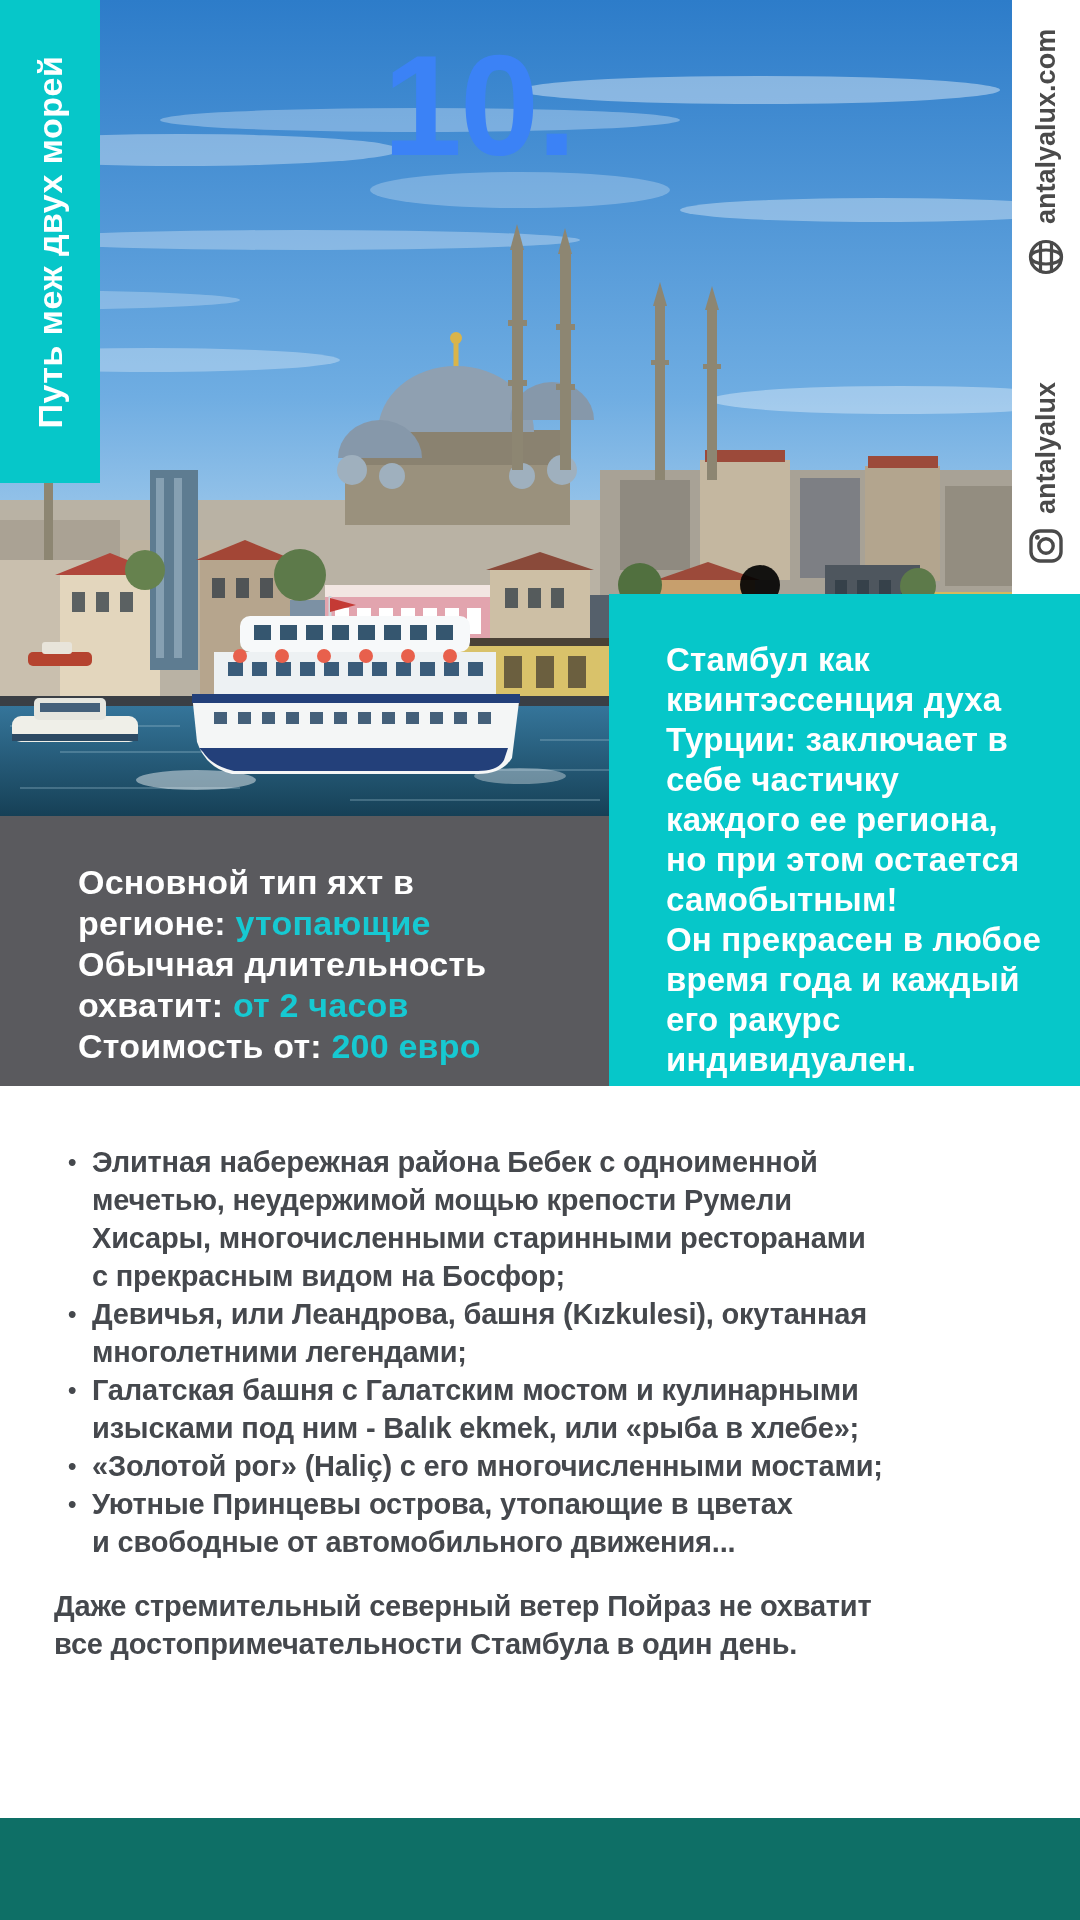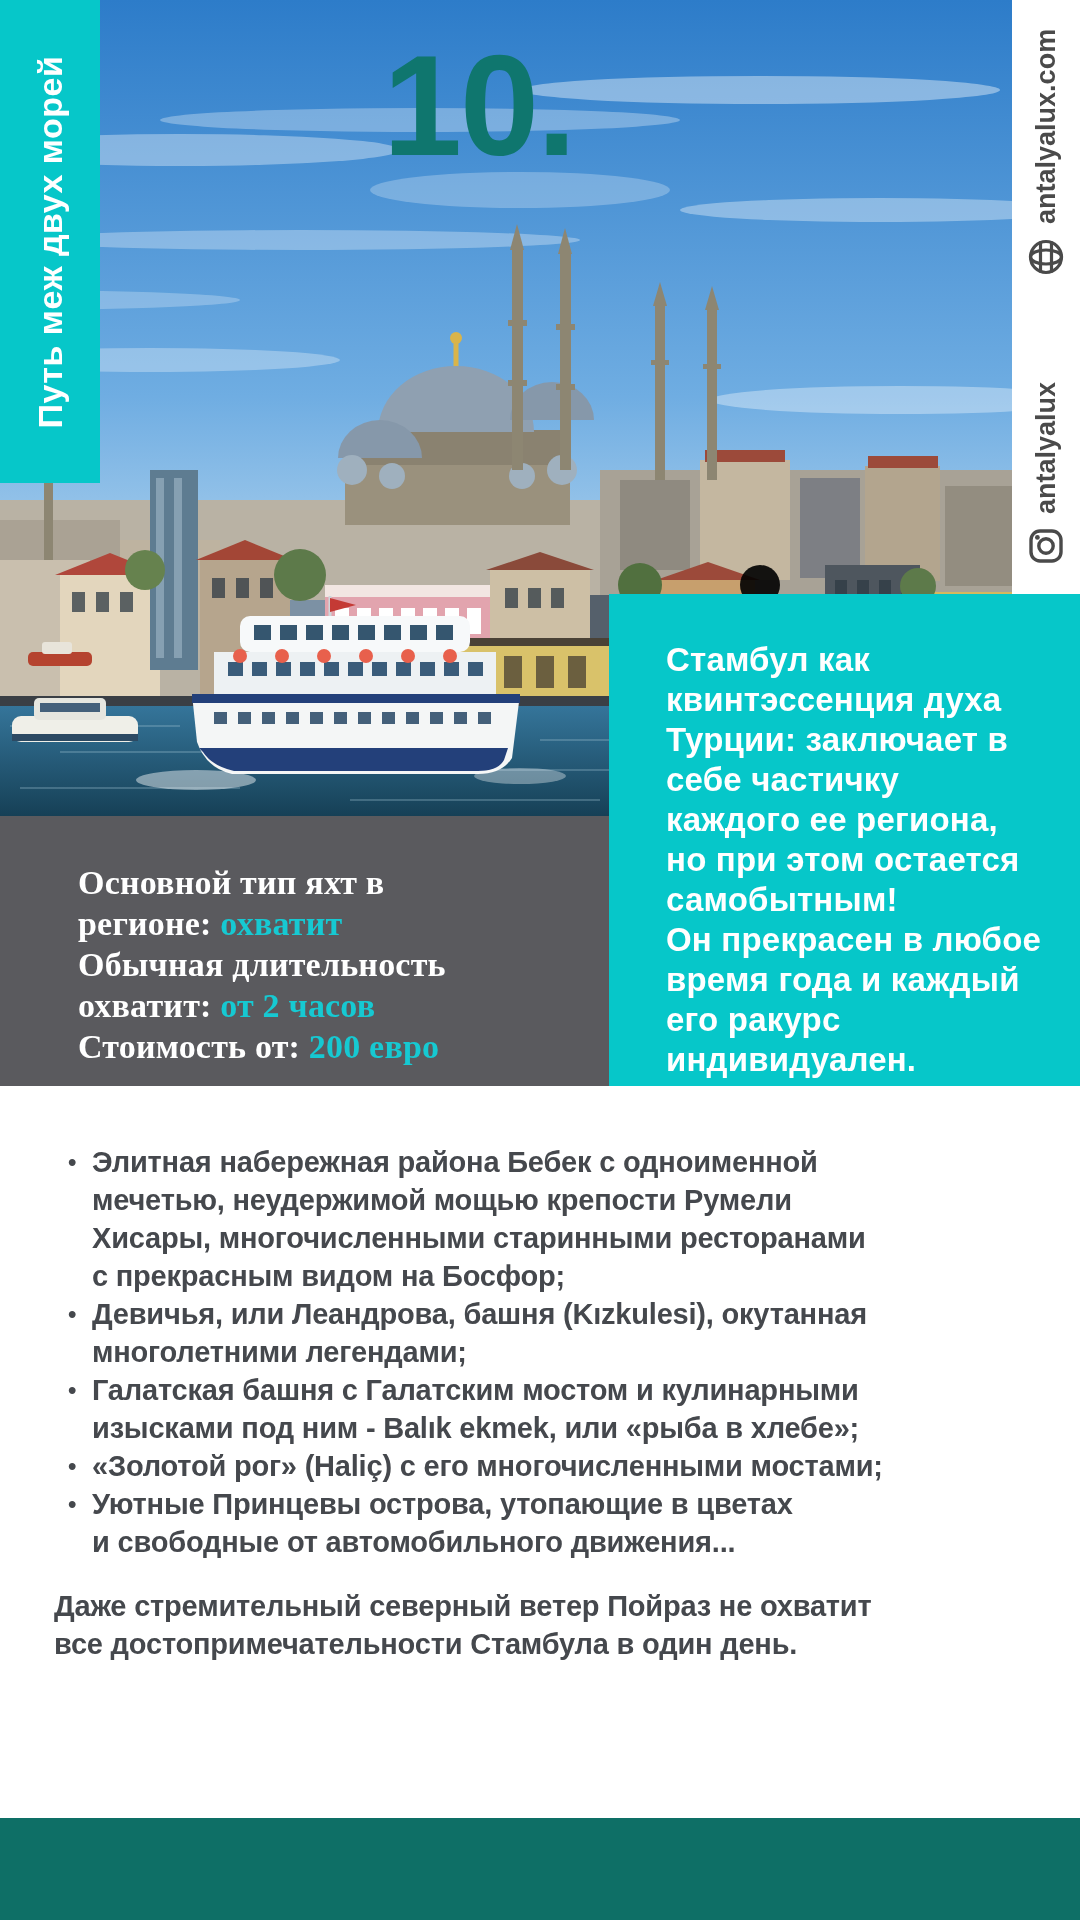--- a/index.html
+++ b/index.html
@@ -17,39 +17,39 @@
   .left-banner{position:absolute;left:0;top:0;width:100px;height:483px;background:var(--c-teal);}
   .banner-rot{
     position:absolute;left:50%;top:50%;width:483px;height:100px;
     transform:translate(-50%,-50%) rotate(-90deg);
     display:flex;align-items:center;justify-content:center;
     color:#fff;font-weight:bold;font-size:34px;letter-spacing:.5px;white-space:nowrap;
   }
   
   .hero-title{
     position:absolute;left:383px;top:28px;display:flex;align-items:baseline;
-    color:#0f766e;font-weight:bold;white-space:nowrap;
+    color:#3b82f6;font-weight:bold;white-space:nowrap;
   }
   .hero-title .num{font-size:142px;line-height:1.1;letter-spacing:-2px;}
   .hero-title .city{font-size:78px;line-height:1;letter-spacing:0;}
   
   .right-rail{position:absolute;right:0;top:0;width:68px;height:594px;background:#fff;}
   .rail-rot{
     position:absolute;left:50%;top:50%;width:594px;height:68px;
     transform:translate(-50%,-50%) rotate(-90deg);
     display:flex;align-items:center;gap:14px;padding-left:30px;box-sizing:border-box;
     color:var(--c-brand);font-weight:bold;font-size:27px;white-space:nowrap;
   }
   .rail-rot .spacer{width:78px;flex:0 0 auto;}
   .rail-rot svg{flex:0 0 auto;display:block;}
   
   .stat-box{
     position:absolute;left:0;top:816px;width:609px;height:270px;background:var(--c-gray);
     box-sizing:border-box;padding:46px 14px 0 78px;
-    color:#fff;font-weight:bold;font-size:34px;line-height:41px;letter-spacing:.2px;font-family:Liberation Serif, serif;
+    color:#fff;font-weight:bold;font-size:34px;line-height:41px;letter-spacing:.2px;
   }
   .stat-line{white-space:nowrap;}
   .stat-line .accent{color:var(--c-accent);}
   
   .quote-box{
     position:absolute;left:609px;top:594px;width:471px;height:492px;background:var(--c-teal);
     box-sizing:border-box;padding:46px 24px 0 57px;
     color:#fff;font-weight:bold;font-size:33px;line-height:40px;white-space:pre-line;letter-spacing:.2px;
   }
   
@@ -344,21 +344,21 @@
         <ellipse cx="19" cy="19" rx="7" ry="15.5" fill="none" stroke="#4a4a4a" stroke-width="3.2"></ellipse>
         <line x1="3.5" y1="13.5" x2="34.5" y2="13.5" stroke="#4a4a4a" stroke-width="3.2"></line>
         <line x1="3.5" y1="24.5" x2="34.5" y2="24.5" stroke="#4a4a4a" stroke-width="3.2"></line>
       </svg>
       <span>antalyalux.com</span>
     </div>
   </div>
 
   <div class="stat-box" id="stat-box">
       <div class="stat-line"><span>Основной тип яхт в</span></div>
-      <div class="stat-line"><span>регионе: </span><span class="accent">охватит</span></div>
+      <div class="stat-line"><span>регионе: </span><span class="accent">утопающие</span></div>
       <div class="stat-line"><span>Обычная длительность</span></div>
       <div class="stat-line"><span>охватит: </span><span class="accent">от 2 часов</span></div>
       <div class="stat-line"><span>Стоимость от: </span><span class="accent">200 евро</span></div>
     </div>
 
   <div class="quote-box">Стамбул как
 квинтэссенция духа
 Турции: заключает в
 себе частичку
 каждого ее региона,

